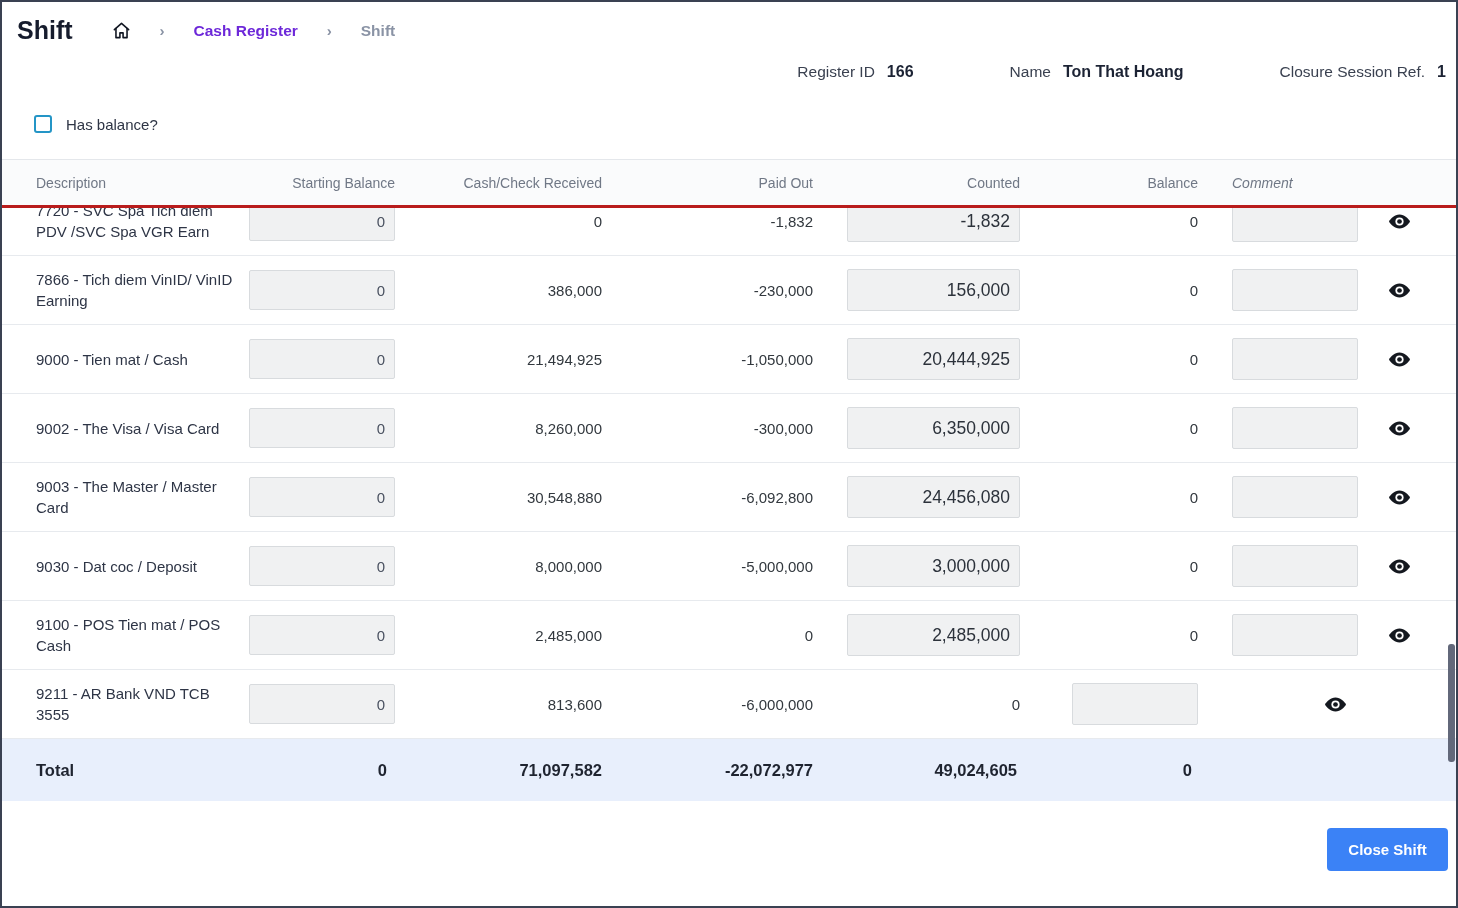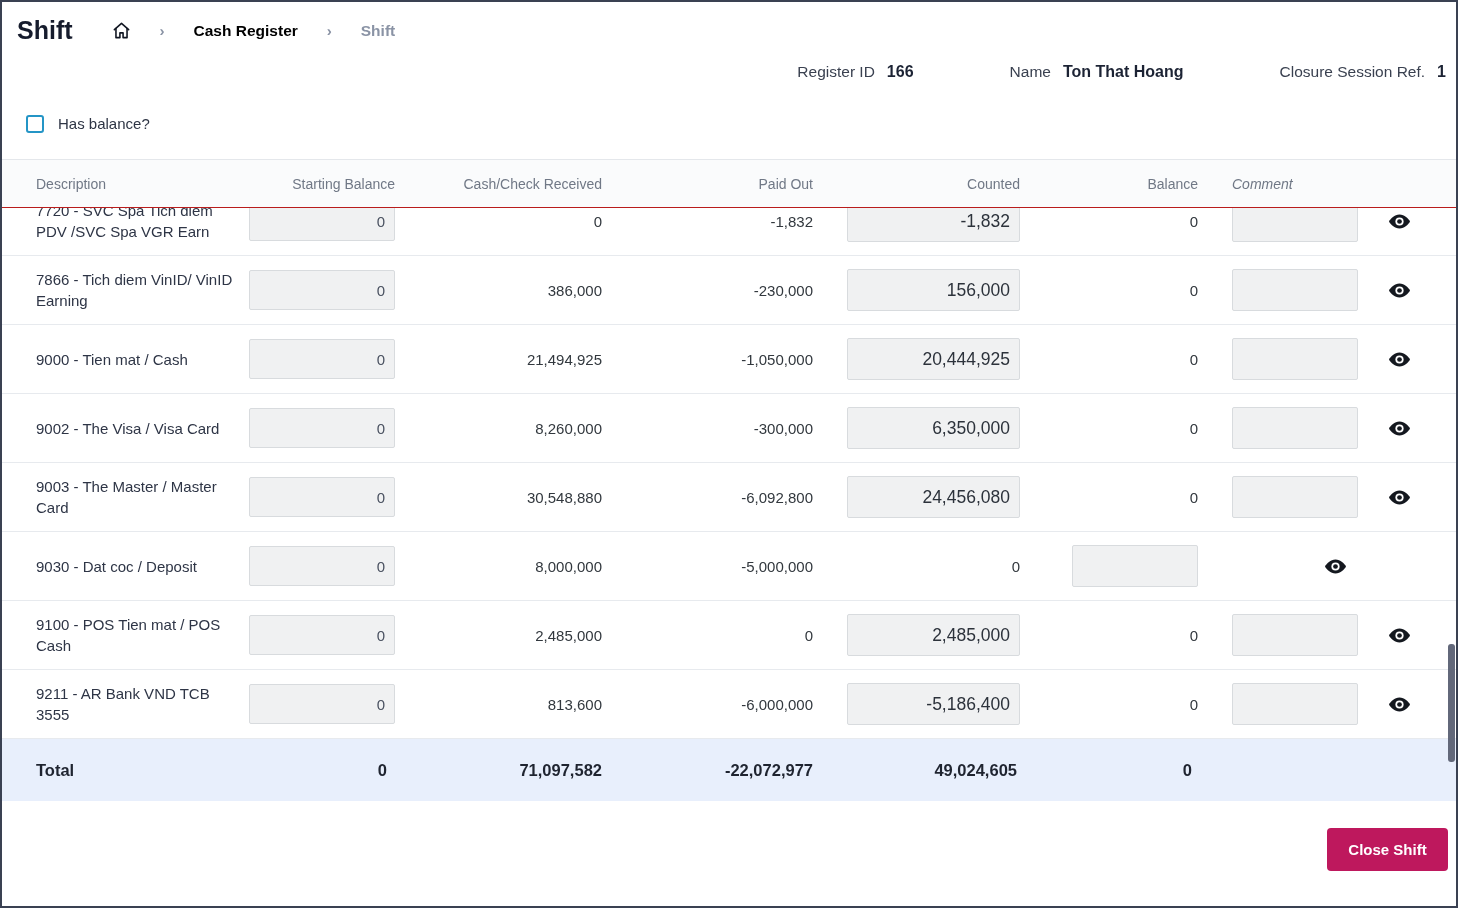--- a/index.html
+++ b/index.html
@@ -15,51 +15,51 @@
     color: #2e3546;
   }
 
   
   .titlebar {
     display: flex; align-items: center;
     padding: 14px 15px 4px 15px; gap: 27px;
   }
   .page-title { font-size: 25px; font-weight: bold; color: #161c2d; margin-right: 12px; }
   .crumb-sep { color: #8a93a5; font-size: 15px; font-weight: bold; margin: 0 2px; }
-  .crumb { font-size: 15.5px; font-weight: bold; color: #000000; cursor: pointer; }
+  .crumb { font-size: 15.5px; font-weight: bold; color: #6d28d9; cursor: pointer; }
   .crumb.current { color: #8a93a5; cursor: default; }
   .home-icon { display: inline-flex; align-items: center; cursor: pointer; }
 
   
   .info-row {
     display: flex; justify-content: flex-end; align-items: center;
     padding: 14px 10px 10px 15px; gap: 96px;
   }
   .info-pair { display: flex; align-items: baseline; gap: 12px; white-space: nowrap; }
   .info-label { font-size: 15.5px; color: #3a4150; }
   .info-value { font-size: 16px; font-weight: bold; color: #1c2334; }
 
   
-  .filter-row { display: flex; padding: 24px 15px 26px 24px; gap: 14px; }
+  .filter-row { display: flex; align-items: center; padding: 24px 15px 26px 32px; gap: 14px; }
   .checkbox {
     width: 18px; height: 18px; border: 2px solid #2495c6; border-radius: 3px;
     background: #fff; cursor: pointer; flex: 0 0 auto;
   }
   .checkbox-label { font-size: 15px; color: #2e3545; }
 
   
   .grid {
     display: grid;
     grid-template-columns: 213px 146px 207px 211px 207px 178px 160px 1fr;
     align-items: center;
     padding: 0 34px 0 34px;
   }
   .thead {
     height: 49px; background: #fafbfc;
-    border-top: 1px solid #e4e7eb; border-bottom: 1px solid #b91c1c;
+    border-top: 1px solid #e4e7eb; border-bottom: 3px solid #b91c1c;
   }
   .th { font-size: 14px; color: #707886; }
   .th.right { text-align: right; }
   .th.left-pad { padding-left: 34px; font-style: italic; }
 
   .rows-clip { overflow: hidden; height: 531px; }
   .rows-inner { margin-top: -21px; }
 
   .row { height: 69px; border-bottom: 1px solid #e7eaee; }
   .cell-desc { font-size: 15px; color: #2e3546; line-height: 1.4; padding-right: 14px; }
@@ -78,21 +78,21 @@
   .total-row { height: 62px; background: #e8effc; font-weight: bold; color: #1f2430; }
   .total-label { font-size: 16.5px; }
   .total-num { font-size: 16.5px; text-align: right; }
   .total-start { padding-right: 8px; }
   .total-counted { padding-right: 3px; }
   .total-balance { padding-right: 6px; }
 
   
   .footer { display: flex; justify-content: flex-end; padding: 27px 8px 0 0; }
   .close-shift-btn {
-    background: #be185d; color: #ffffff; border: none; border-radius: 4px;
+    background: #3b82f6; color: #ffffff; border: none; border-radius: 4px;
     font-family: "Liberation Sans", sans-serif;
     font-size: 15px; font-weight: bold; width: 121px; height: 43px; cursor: pointer;
   }
 
   .scrollbar-thumb {
     position: absolute; right: 1px; top: 642px; width: 7px; height: 118px;
     background: #62687a; border-radius: 3px;
   }
 </style>
 </head>
@@ -250,20 +250,21 @@
           </span>
         </button>
       </div>
     </div>
 
     <div class="grid row">
       <div class="cell-desc">9030 - Dat coc / Deposit</div>
       <input class="box box-start" value="0" style="">
       <div class="cell-num">8,000,000</div>
       <div class="cell-num">-5,000,000</div>
+      <input class="box box-counted" value="3,000,000" style="">
       <div class="cell-num">0</div>
       <input class="box box-comment" value="" style="">
       <div class="eye-cell">
         <button class="eye-btn">
           <span style="display:inline-flex;">
             <svg width="21" height="15" viewBox="0 0 24 16">
               <path d="M12 0C6.2 0 1.8 4.7 0 8c1.8 3.3 6.2 8 12 8s10.2-4.7 12-8c-1.8-3.3-6.2-8-12-8z" fill="#14181f"></path>
               <circle cx="12" cy="8" r="4.7" fill="#ffffff"></circle>
               <circle cx="12" cy="8" r="2.7" fill="#14181f"></circle>
             </svg>
@@ -291,21 +292,20 @@
           </span>
         </button>
       </div>
     </div>
 
     <div class="grid row">
       <div class="cell-desc">9211 - AR Bank VND TCB 3555</div>
       <input class="box box-start" value="0" style="">
       <div class="cell-num">813,600</div>
       <div class="cell-num">-6,000,000</div>
-      <input class="box box-counted" value="-5,186,400" style="">
       <div class="cell-num">0</div>
       <input class="box box-comment" value="" style="">
       <div class="eye-cell">
         <button class="eye-btn">
           <span style="display:inline-flex;">
             <svg width="21" height="15" viewBox="0 0 24 16">
               <path d="M12 0C6.2 0 1.8 4.7 0 8c1.8 3.3 6.2 8 12 8s10.2-4.7 12-8c-1.8-3.3-6.2-8-12-8z" fill="#14181f"></path>
               <circle cx="12" cy="8" r="4.7" fill="#ffffff"></circle>
               <circle cx="12" cy="8" r="2.7" fill="#14181f"></circle>
             </svg>

